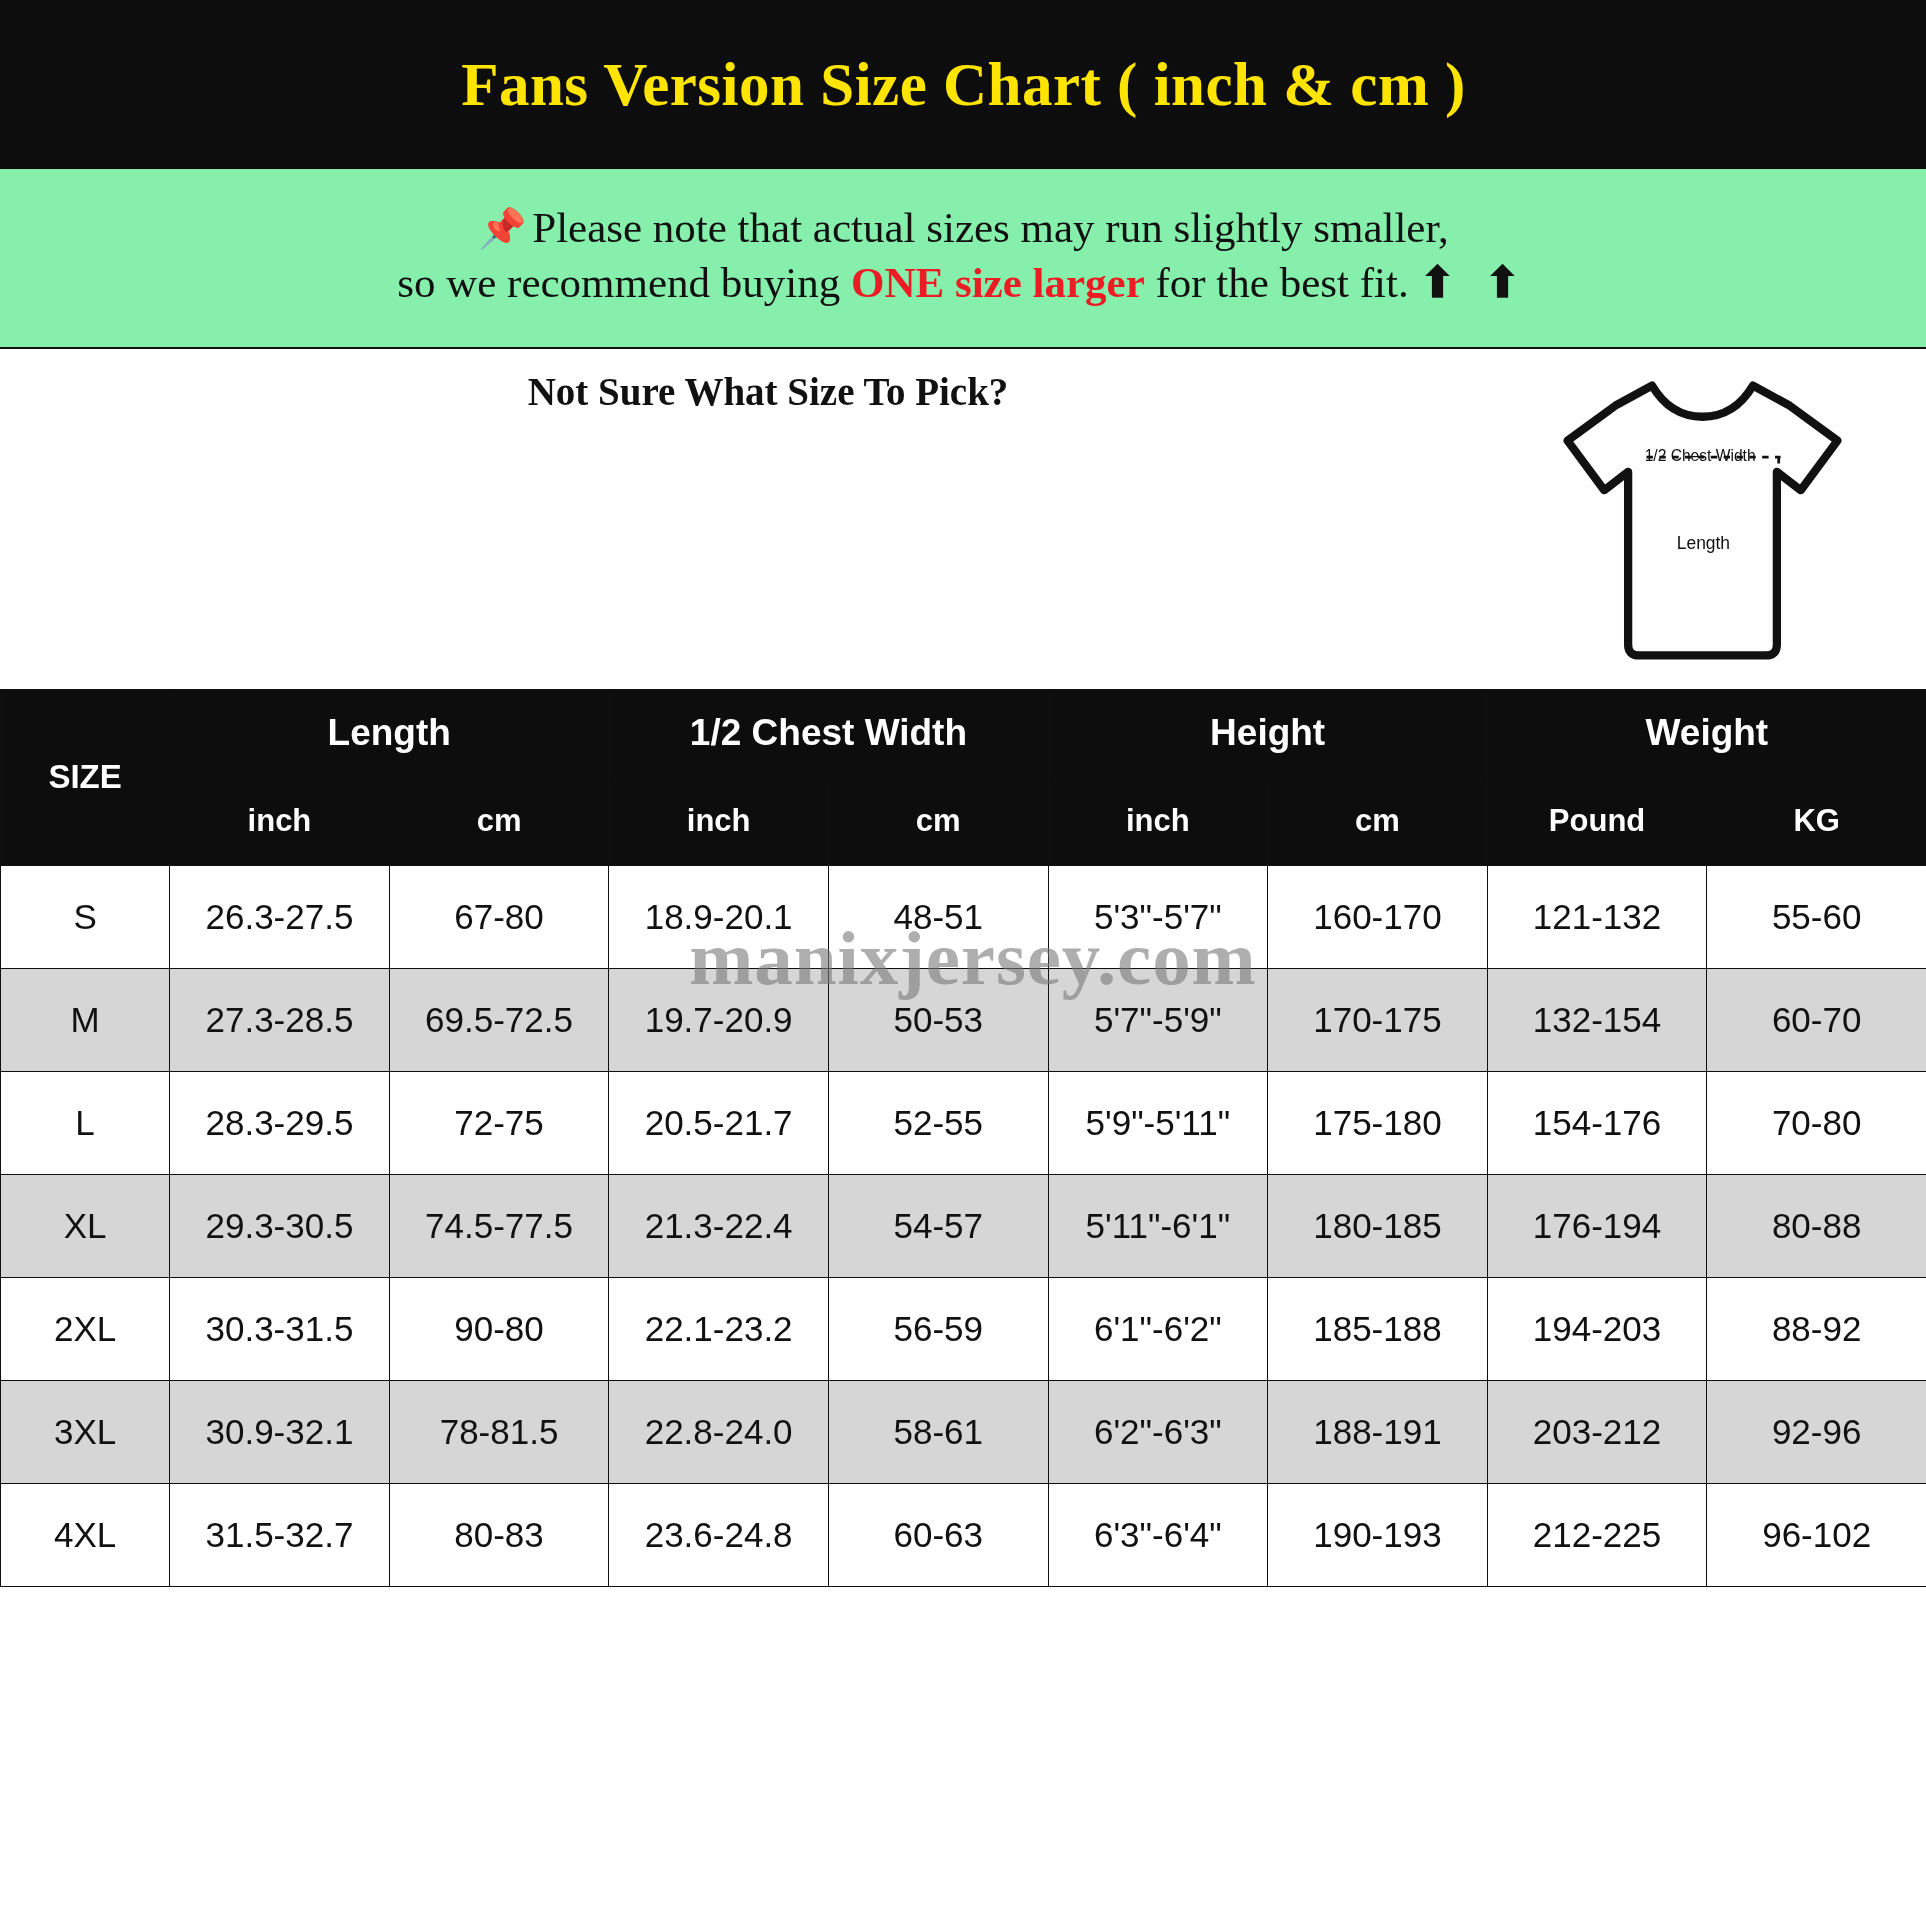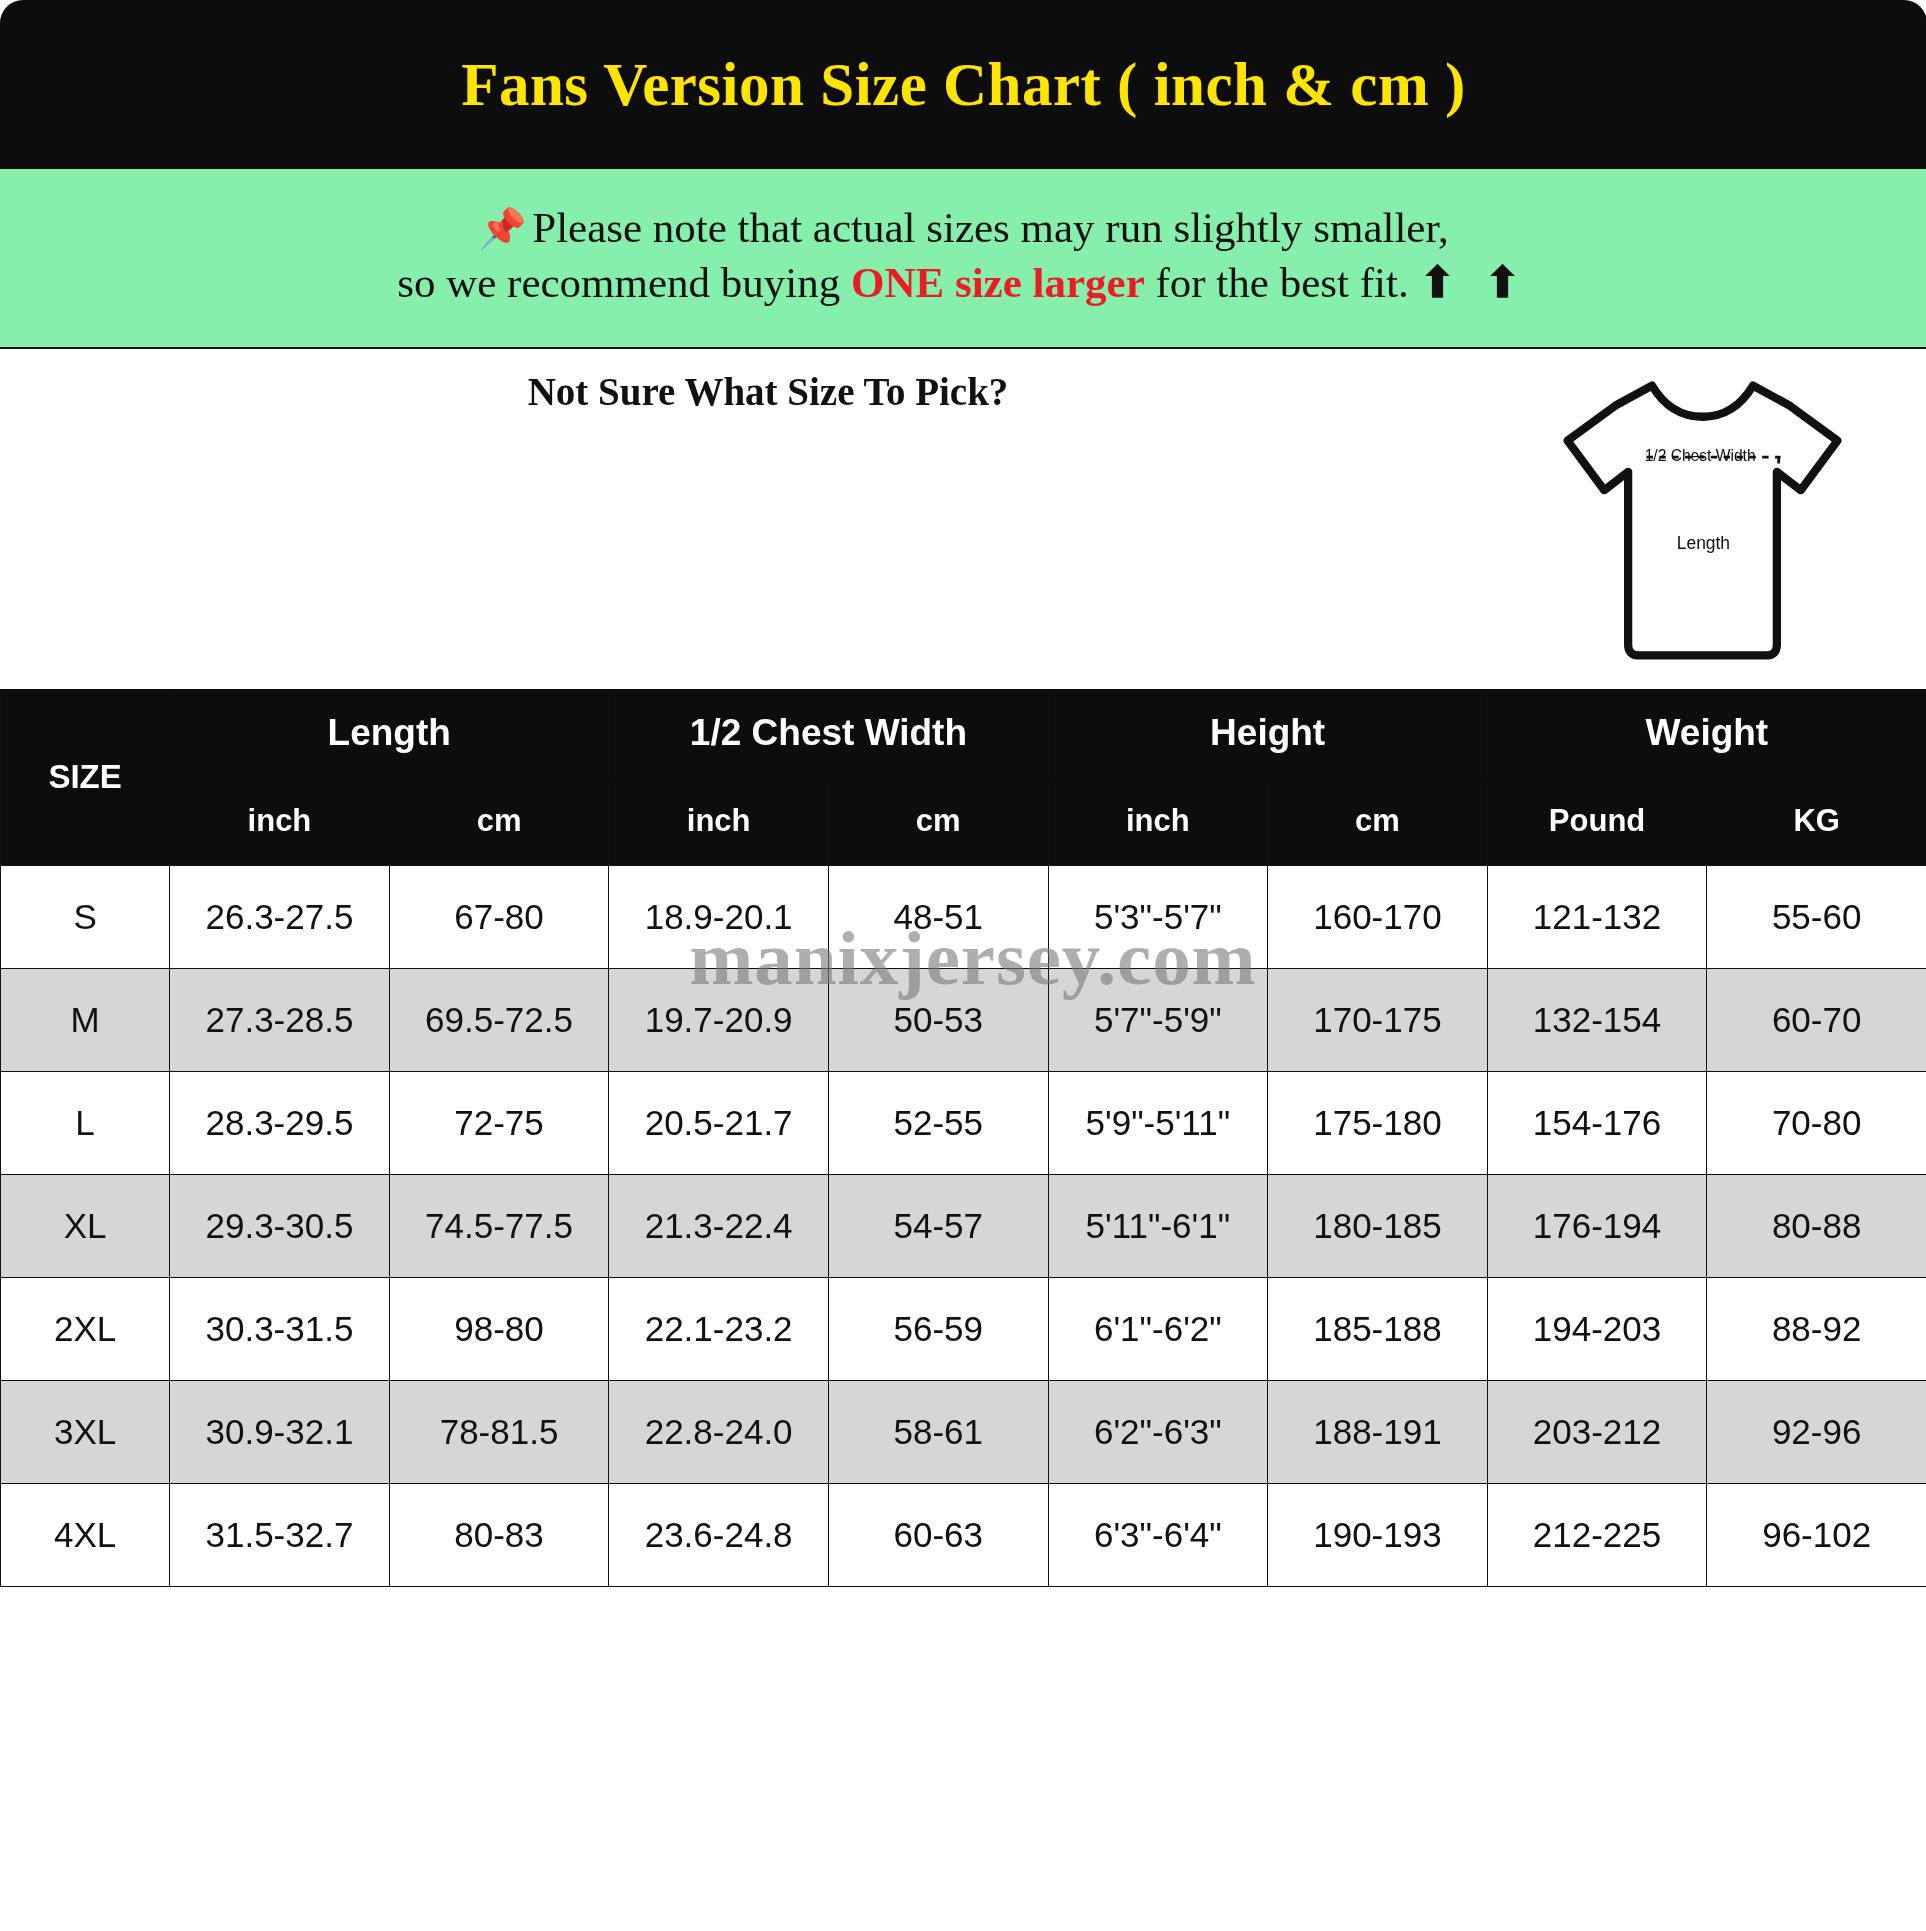--- a/index.html
+++ b/index.html
@@ -7,21 +7,20 @@
     margin: 0; padding: 0;
     background: #ffffff;
     font-family: "Liberation Sans", sans-serif;
   }
   .page {
     width: 1927px;
     min-height: 1931px;
     background: #ffffff;
     position: relative;
     overflow: hidden;
-    border-radius: 23px;
   }
 
   
   .title-bar {
     background: #0d0d0d;
     height: 169px;
     display: flex;
     align-items: center;
     justify-content: center;
   }
@@ -247,21 +246,21 @@
         <td>21.3-22.4</td>
         <td>54-57</td>
         <td>5'11"-6'1"</td>
         <td>180-185</td>
         <td>176-194</td>
         <td>80-88</td>
       </tr>
       <tr>
         <td class="size-cell">2XL</td>
         <td>30.3-31.5</td>
-        <td>98-80</td>
+        <td>90-80</td>
         <td>22.1-23.2</td>
         <td>56-59</td>
         <td>6'1"-6'2"</td>
         <td>185-188</td>
         <td>194-203</td>
         <td>88-92</td>
       </tr>
       <tr class="alt">
         <td class="size-cell">3XL</td>
         <td>30.9-32.1</td>

